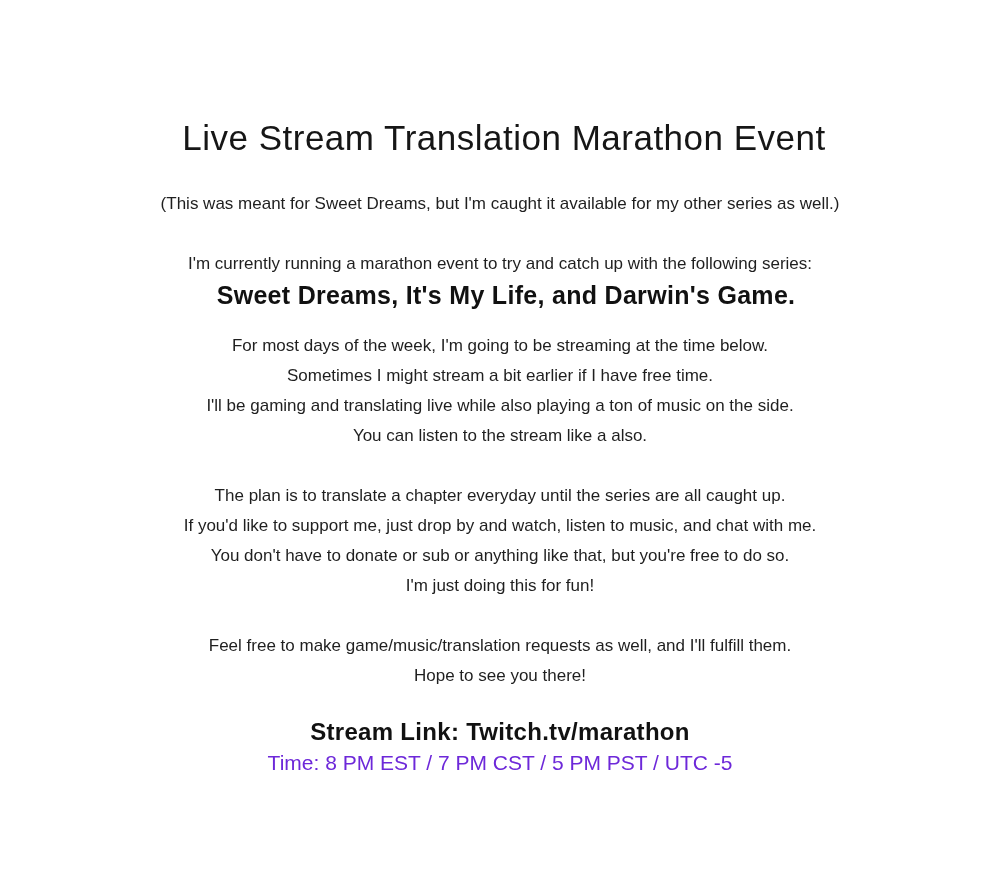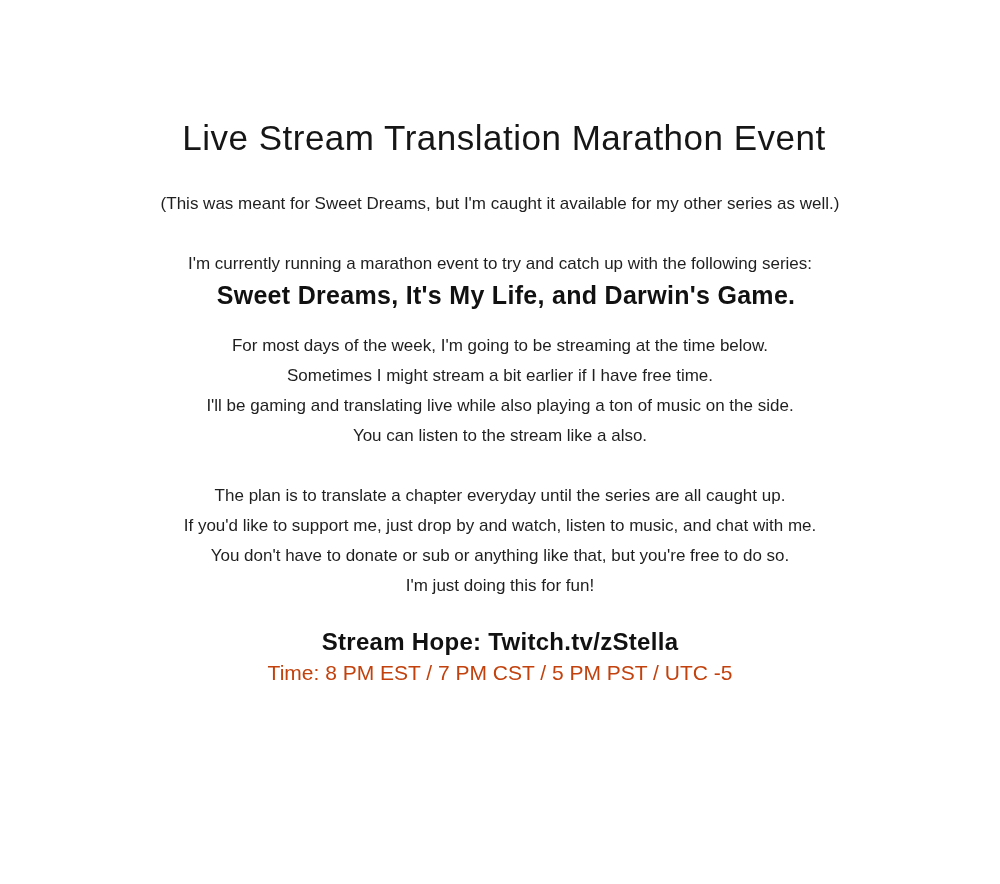--- a/index.html
+++ b/index.html
@@ -63,21 +63,21 @@
     line-height: 32px;
     font-weight: 700;
     letter-spacing: 0.3px;
     color: #111111;
     margin: 25px 0 0 0;
   }
   .time-line {
     font-size: 21px;
     line-height: 30px;
     font-weight: 400;
-    color: #c2410c;
+    color: #6d28d9;
     margin: 0;
   }
 </style>
 </head>
 <body>
 
 <div class="flyer">
 
   <h1 class="title">Live Stream Translation Marathon Event</h1>
 
@@ -95,18 +95,22 @@
     <div class="text-line">You can listen to the stream like a also.</div>
   </div>
 
   <div class="para">
     <div class="text-line">The plan is to translate a chapter everyday until the series are all caught up.</div>
     <div class="text-line">If you'd like to support me, just drop by and watch, listen to music, and chat with me.</div>
     <div class="text-line">You don't have to donate or sub or anything like that, but you're free to do so.</div>
     <div class="text-line">I'm just doing this for fun!</div>
   </div>
 
+  <div class="para">
+    <div class="text-line">Feel free to make game/music/translation requests as well, and I'll fulfill them.</div>
+    <div class="text-line">Hope to see you there!</div>
+  </div>
 
-  <div class="stream-link">Stream Hope: Twitch.tv/zStella</div>
+  <div class="stream-link">Stream Link: Twitch.tv/marathon</div>
 
   <div class="time-line">Time: 8 PM EST / 7 PM CST / 5 PM PST / UTC -5</div>
 
 </div>
 
 </body></html>

